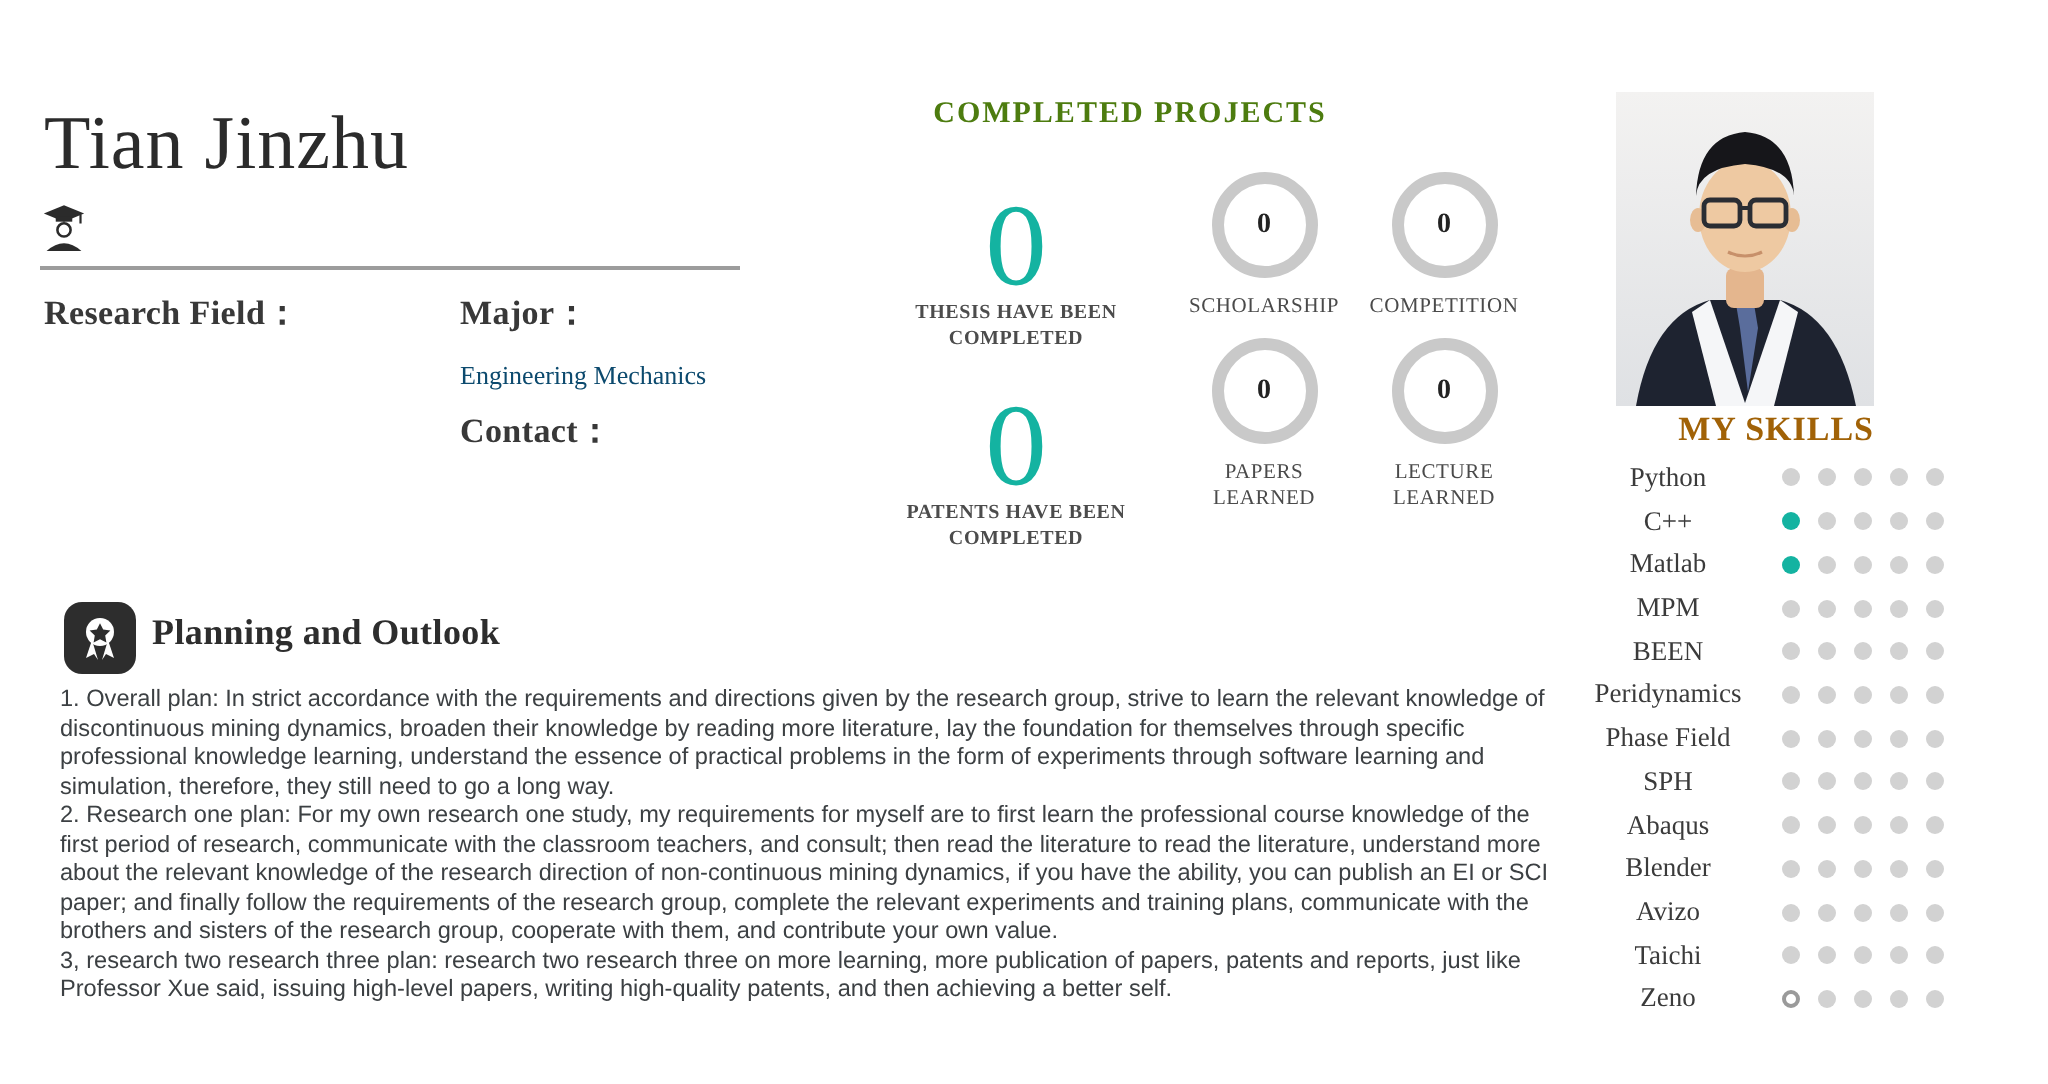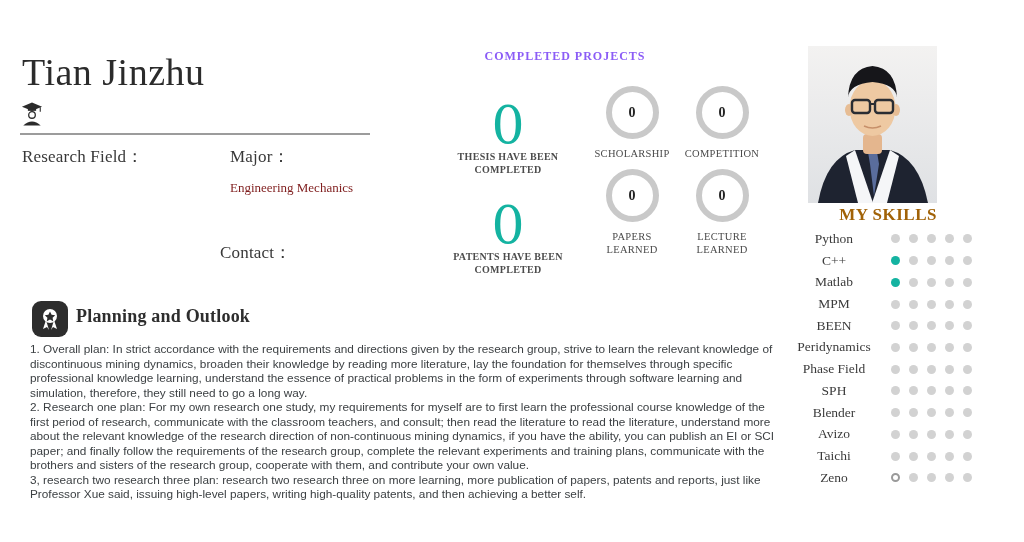--- a/index.html
+++ b/index.html
@@ -7,31 +7,31 @@
   .page {
     position:relative; width:1024px; height:542px; background:#ffffff;
     overflow:hidden; font-family:"Liberation Serif","DejaVu Serif",serif; color:#2e2e2e;
   }
   .abs { position:absolute; }
 
   
   .name { left:22px; top:50px; font-size:38px; line-height:44px; color:#2b2b2b; letter-spacing:0.5px; }
   .grad-icon { left:21px; top:102px; width:22px; height:25px; }
   .divider { left:20px; top:133px; width:350px; height:2px; background:#9c9c9c; }
-  .field-label { font-size:17px; font-weight:normal; color:#383838; letter-spacing:0.2px; }
+  .field-label { font-size:17px; font-weight:bold; color:#383838; letter-spacing:0.2px; }
   .lbl-research { left:22px; top:145px; }
   .lbl-major { left:230px; top:145px; }
-  .lbl-contact { left:220px; top:204px;margin-top:37px; }
-  .field-value { font-size:13px; color:#7f1d1d; }
+  .lbl-contact { left:230px; top:204px; }
+  .field-value { font-size:13px; color:#0c4a6e; }
   .val-major { left:230px; top:180px; }
   .val-contact { left:230px; top:237px; }
 
   
-  .cp-title { left:433px; top:49px; width:264px; text-align:center; font-size:12px;
-              font-weight:bold; color:#8b5cf6; letter-spacing:1px; }
+  .cp-title { left:433px; top:49px; width:264px; text-align:center; font-size:15px;
+              font-weight:bold; color:#4d7c0f; letter-spacing:1px; }
   .big-stat { width:150px; text-align:center; }
   .big-stat-0 { left:433px; top:100px; }
   .big-stat-1 { left:433px; top:200px; }
   .big-zero { font-size:52px; line-height:50px; color:#14b3a1; font-family:"DejaVu Serif","Liberation Serif",serif; }
   .big-label { margin:1px auto 0; max-width:114px; font-size:10px; font-weight:bold;
                line-height:12.5px; color:#4c4c4c; letter-spacing:0.3px; }
   .circle-stat { width:88px; text-align:center; }
   .circle-0 { left:588px; top:86px; }
   .circle-1 { left:678px; top:86px; }
   .circle-2 { left:588px; top:169px; }
@@ -229,20 +229,30 @@
       <div class="skill-dots">
           <span class="dot gray"></span>
           <span class="dot gray"></span>
           <span class="dot gray"></span>
           <span class="dot gray"></span>
           <span class="dot gray"></span>
         </div>
     </div>
 
 
+    <div class="skill-row">
+      <div class="skill-name">Abaqus</div>
+      <div class="skill-dots">
+          <span class="dot gray"></span>
+          <span class="dot gray"></span>
+          <span class="dot gray"></span>
+          <span class="dot gray"></span>
+          <span class="dot gray"></span>
+        </div>
+    </div>
 
     <div class="skill-row">
       <div class="skill-name">Blender</div>
       <div class="skill-dots">
           <span class="dot gray"></span>
           <span class="dot gray"></span>
           <span class="dot gray"></span>
           <span class="dot gray"></span>
           <span class="dot gray"></span>
         </div>

